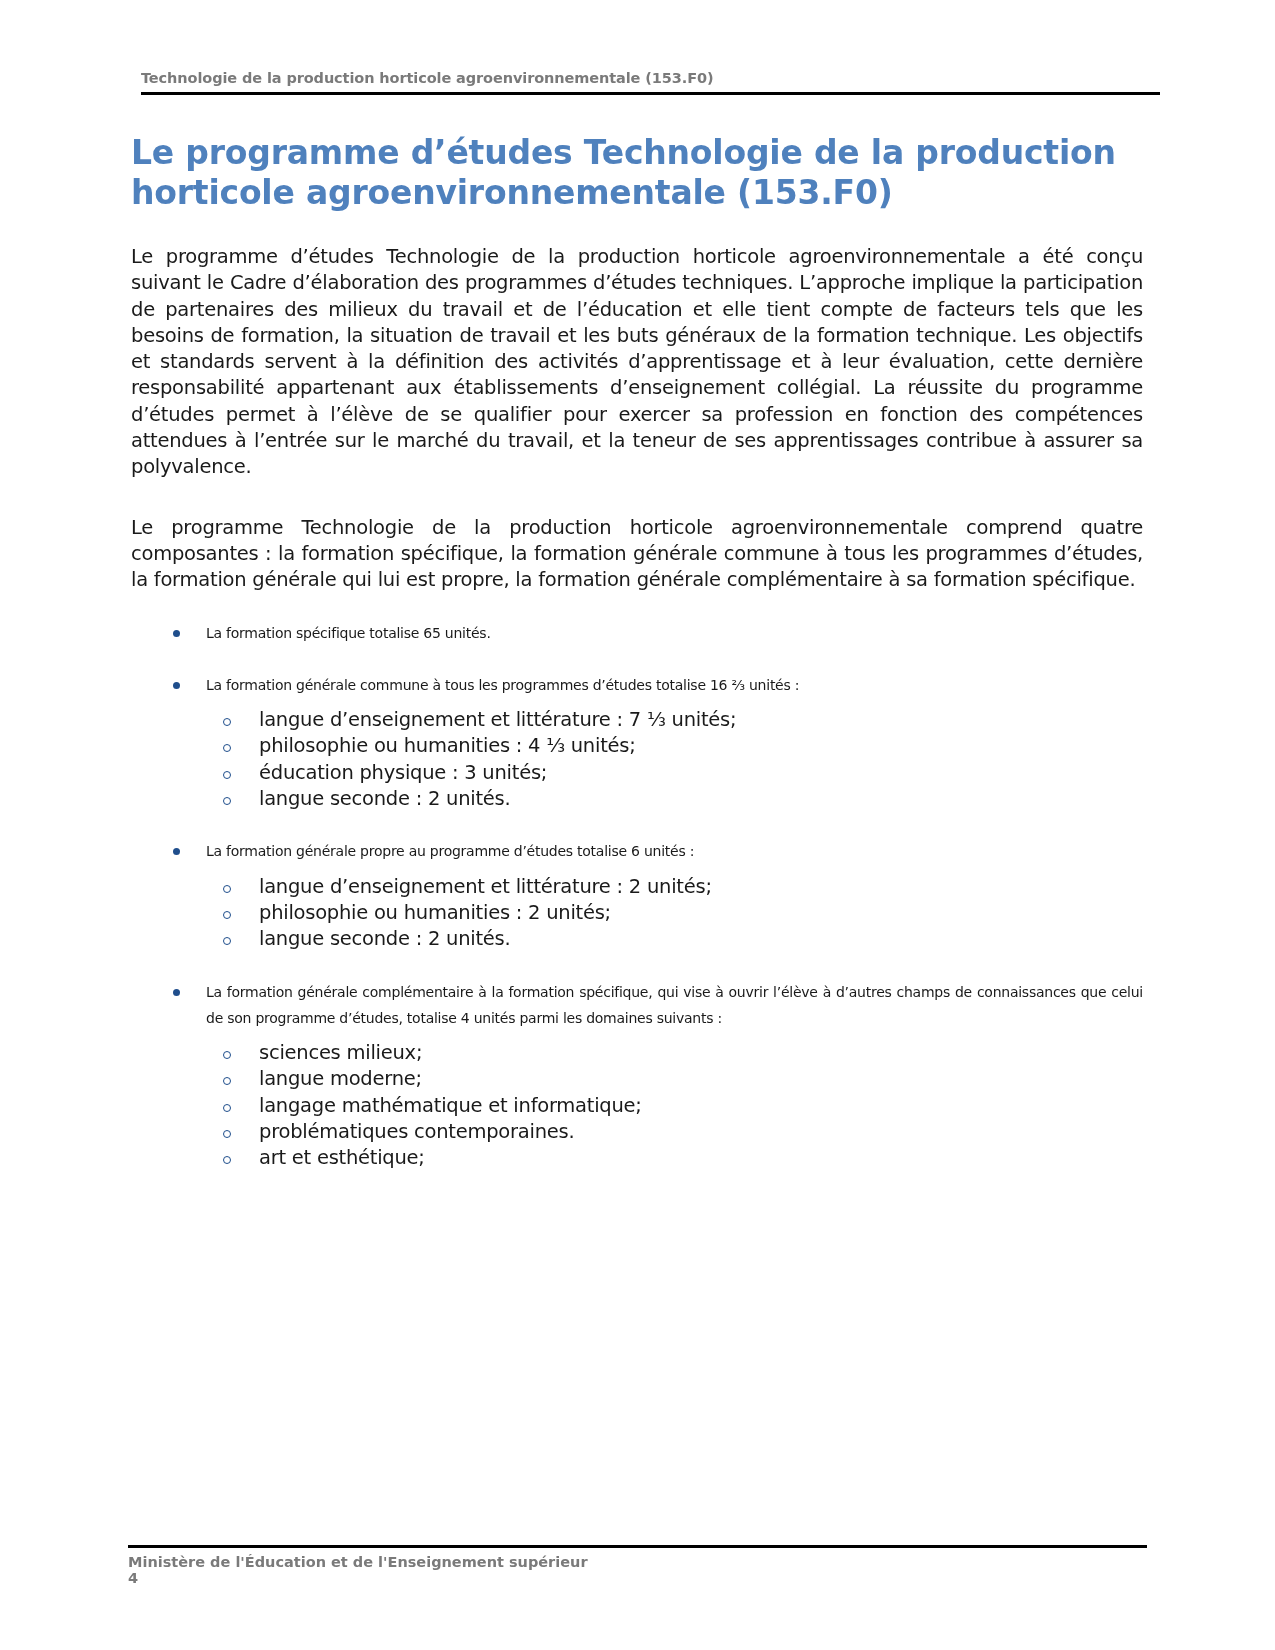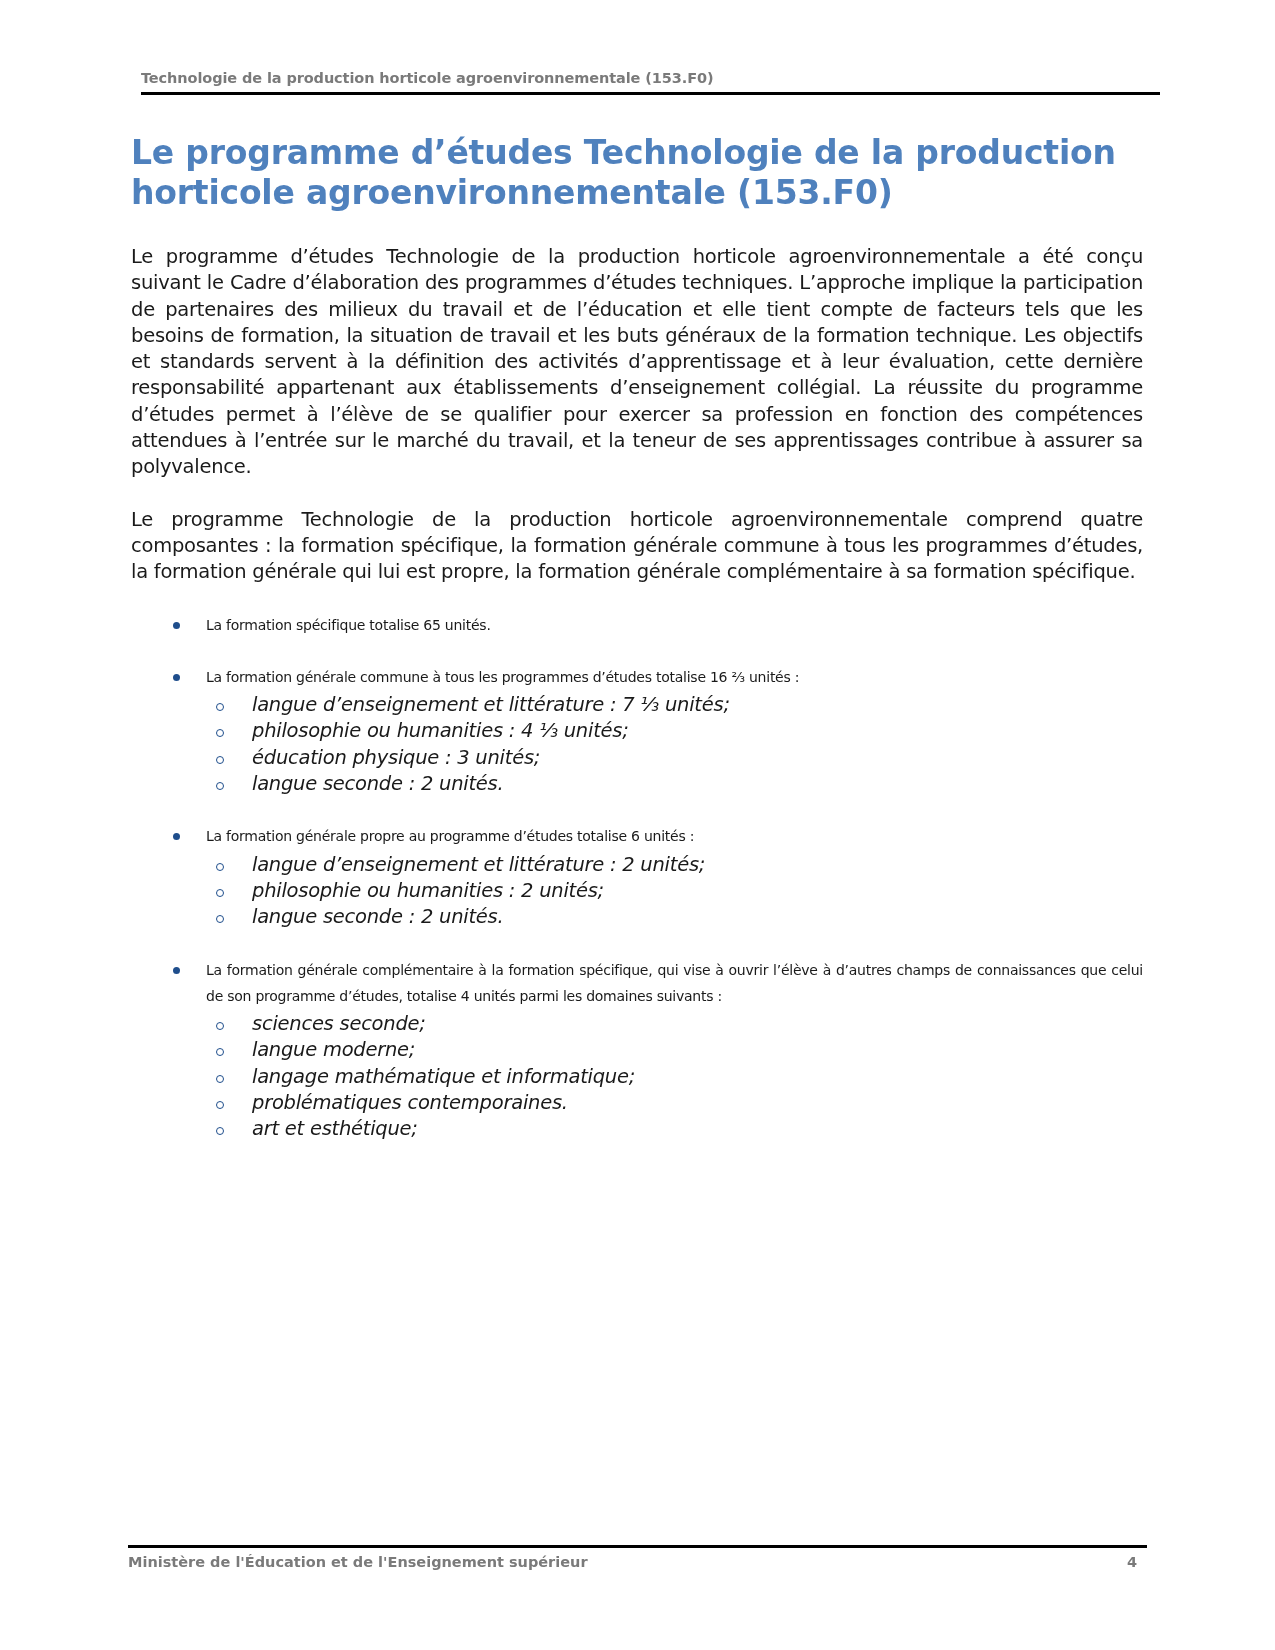--- a/index.html
+++ b/index.html
@@ -53,21 +53,21 @@
   }
   .para {
     margin: 0;
     font-size: 19.5px;
     line-height: 26.3px;
     text-align: justify;
     color: #1a1a1a;
     letter-spacing: -0.25px;
   }
   .para1 { margin-top: 31px; }
-  .para2 { margin-top: 26px; }
+  .para2 { margin-top: 34px; }
   .list {
     list-style: none;
     margin: 26px 0 0 0;
     padding: 0;
   }
   .list-item {
     position: relative;
     padding-left: 75px;
     margin-bottom: 26px;
   }
@@ -82,23 +82,22 @@
     position: absolute;
     left: 42px;
     top: 10px;
     width: 7px;
     height: 7px;
     border-radius: 50%;
     background: #1f4e8c;
   }
   .sublist {
     list-style: none;
-    margin: 2px;
+    margin: 9px;
     padding: 0;
-    font-style: italic;
   }
   .sublist-item {
     position: relative;
     padding-left: 44px;
     font-size: 19.5px;
     line-height: 26.3px;
     letter-spacing: -0.25px;
   }
   .bullet-circle {
     position: absolute;
@@ -124,20 +123,21 @@
     width: 1019px;
   }
   .footer-row {
     display: flex;
     justify-content: space-between;
     margin-top: 6px;
     font-family: "DejaVu Sans", sans-serif;
     font-weight: bold;
     font-size: 14.5px;
     color: #7a7a7a;
+    flex-direction: column;
   }
   .footer-row span:last-child {
     padding-right: 10px;
   }
 </style>
 </head>
 <body>
 
 <div class="page-header">
   <span class="page-header-text">Technologie de la production horticole agroenvironnementale (153.F0)</span>
@@ -174,21 +174,21 @@
         <li class="sublist-item"><span class="bullet-circle"></span><span>langue d’enseignement et littérature : 2 unités;</span></li>
         <li class="sublist-item"><span class="bullet-circle"></span><span>philosophie ou humanities : 2 unités;</span></li>
         <li class="sublist-item"><span class="bullet-circle"></span><span>langue seconde : 2 unités.</span></li>
       </ul>
     </li>
 
     <li class="list-item">
       <span class="bullet-dot"></span>
       <span class="list-item-text">La formation générale complémentaire à la formation spécifique, qui vise à ouvrir l’élève à d’autres champs de connaissances que celui de son programme d’études, totalise 4 unités parmi les domaines suivants :</span>
       <ul class="sublist">
-        <li class="sublist-item"><span class="bullet-circle"></span><span>sciences seconde;</span></li>
+        <li class="sublist-item"><span class="bullet-circle"></span><span>sciences milieux;</span></li>
         <li class="sublist-item"><span class="bullet-circle"></span><span>langue moderne;</span></li>
         <li class="sublist-item"><span class="bullet-circle"></span><span>langage mathématique et informatique;</span></li>
         <li class="sublist-item"><span class="bullet-circle"></span><span>problématiques contemporaines.</span></li>
         <li class="sublist-item"><span class="bullet-circle"></span><span>art et esthétique;</span></li>
       </ul>
     </li>
   </ul>
 </div>
 
 <div class="page-footer">

